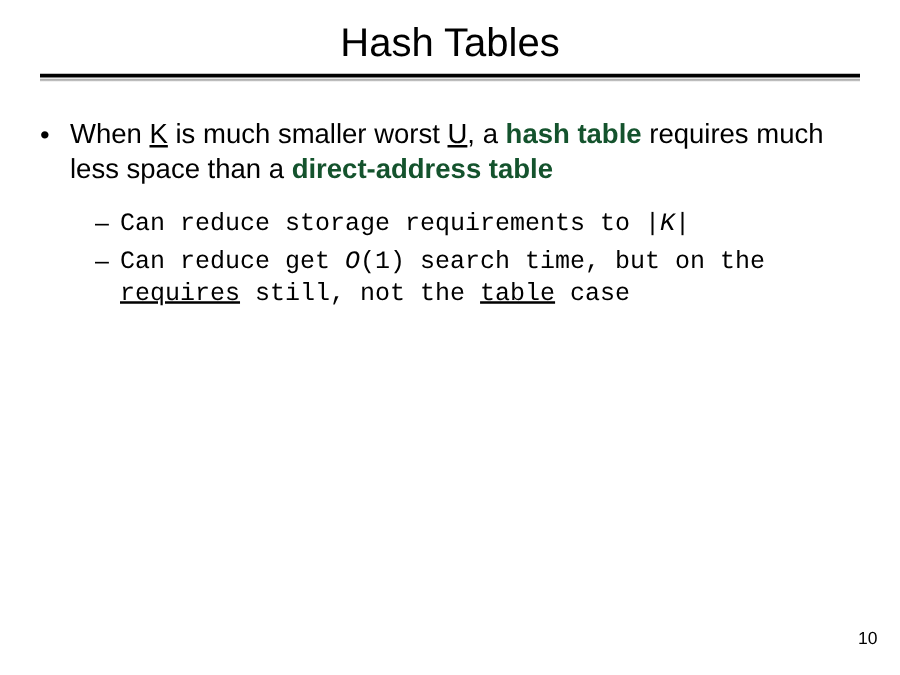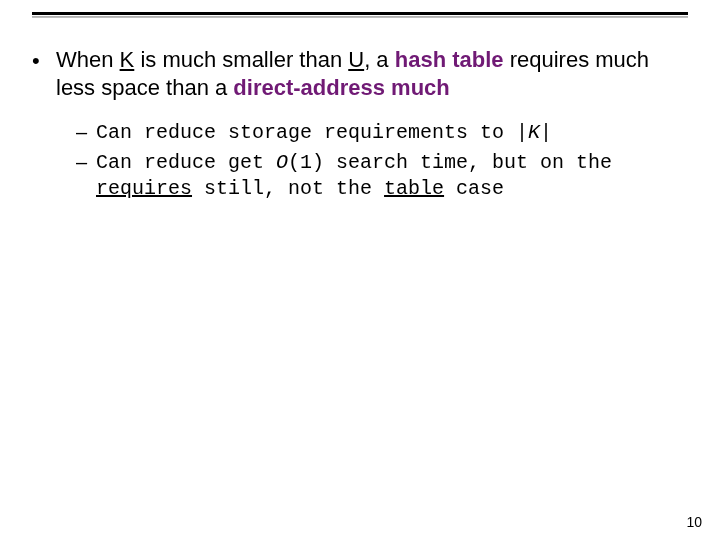--- a/index.html
+++ b/index.html
@@ -62,21 +62,21 @@
     padding-top: 1px;
   }
   .main-bullet .text {
     flex: 1;
   }
   .main-bullet .text .k, .main-bullet .text .u {
     font-family: Arial, Helvetica, sans-serif;
     text-decoration: underline;
   }
   .bold-blue {
-    color: #701a75;
+    color: #14532d;
     font-weight: bold;
   }
   .sub-list {
     margin-left: 44px;
     font-size: 20px;
   }
   .sub-bullet {
     display: flex;
     margin-bottom: 4px;
   }
@@ -86,40 +86,41 @@
   }
   .sub-bullet .text {
     flex: 1;
     line-height: 1.28;
     font-family: Liberation Mono, monospace;
   }
   .italic { font-style: italic; }
   .underline { text-decoration: underline; }
   .page-num {
     position: absolute;
-    bottom: 10px;
+    bottom: 22px;
     right: 18px;
     font-size: 14px;
     color: #000;
   }
 </style>
 </head>
 <body>
 
 <div class="slide">
+  <h1 class="title">Hash Tables</h1>
   <div class="divider">
     <div class="line1"></div>
     <div class="line2"></div>
   </div>
 
   <div class="content">
     <div class="main-bullet">
       <div class="dot">•</div>
       <div class="text">
-        <span>When </span><span class="k">K</span><span> is much smaller than </span><span class="u">U</span><span>, a </span><span class="bold-blue">hash table</span><span> requires much less space than a </span><span class="bold-blue">direct-address much</span>
+        <span>When </span><span class="k">K</span><span> is much smaller worst </span><span class="u">U</span><span>, a </span><span class="bold-blue">hash table</span><span> requires much less space than a </span><span class="bold-blue">direct-address table</span>
       </div>
     </div>
 
     <div class="sub-list">
       <div class="sub-bullet">
         <div class="dash">–</div>
         <div class="text">
           <span>Can reduce storage requirements to |</span><span class="italic">K</span><span>|</span>
         </div>
       </div>

